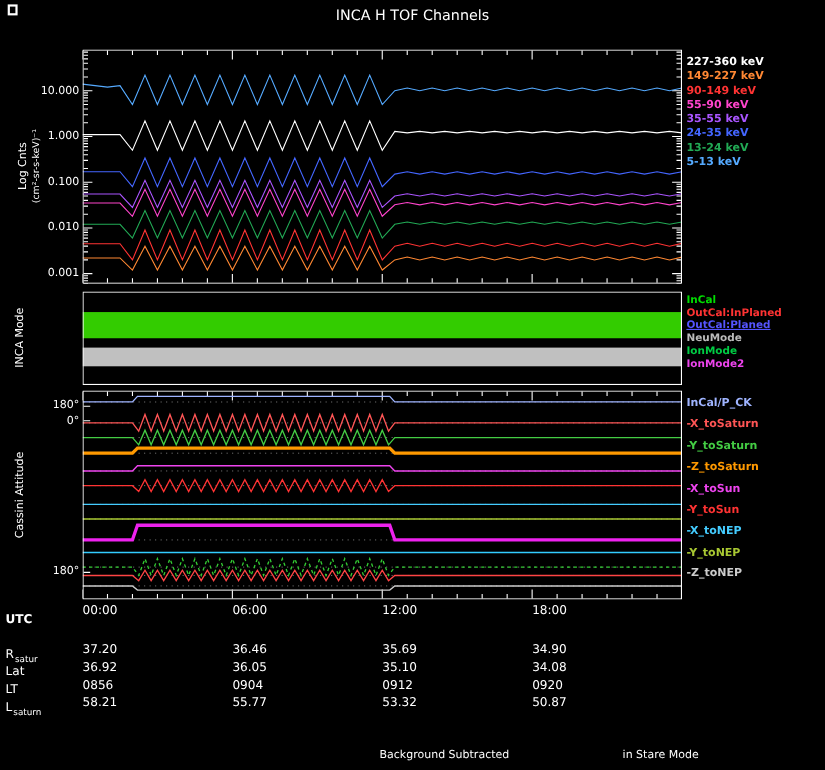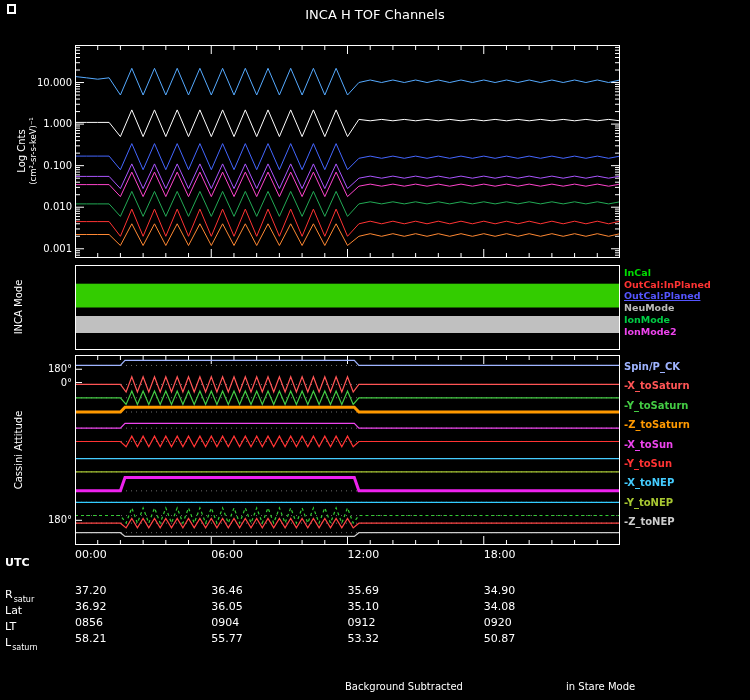--- a/index.html
+++ b/index.html
@@ -200,20 +200,30 @@
         <polyline points="0.0,189.5 11.4,189.5 22.7,189.5 34.1,189.5 45.4,200.5 56.8,178.8 68.1,200.5 79.5,178.8 90.8,200.5 102.2,178.8 113.5,200.5 124.9,178.8 136.3,200.5 147.6,178.8 159.0,200.5 170.3,178.8 181.7,200.5 193.0,178.8 204.4,200.5 215.7,178.8 227.1,200.5 238.4,178.8 249.8,200.5 261.1,178.8 272.5,200.5 283.9,191.3 295.2,188.7 306.6,191.3 317.9,188.7 329.3,191.3 340.6,188.7 352.0,191.3 363.3,188.7 374.7,191.3 386.0,188.7 397.4,191.3 408.8,188.7 420.1,191.3 431.5,188.7 442.8,191.3 454.2,188.7 465.5,191.3 476.9,188.7 488.2,191.3 499.6,188.7 510.9,191.3 522.3,188.7 533.6,191.3 545.0,188.7" fill="none" stroke="#ff8833" stroke-width="1"></polyline>
         <polyline points="0.0,176.6 11.4,176.6 22.7,176.6 34.1,176.6 45.4,191.3 56.8,164.1 68.1,191.3 79.5,164.1 90.8,191.3 102.2,164.1 113.5,191.3 124.9,164.1 136.3,191.3 147.6,164.1 159.0,191.3 170.3,164.1 181.7,191.3 193.0,164.1 204.4,191.3 215.7,164.1 227.1,191.3 238.4,164.1 249.8,191.3 261.1,164.1 272.5,191.3 283.9,178.8 295.2,176.2 306.6,178.8 317.9,176.2 329.3,178.8 340.6,176.2 352.0,178.8 363.3,176.2 374.7,178.8 386.0,176.2 397.4,178.8 408.8,176.2 420.1,178.8 431.5,176.2 442.8,178.8 454.2,176.2 465.5,178.8 476.9,176.2 488.2,178.8 499.6,176.2 510.9,178.8 522.3,176.2 533.6,178.8 545.0,176.2" fill="none" stroke="#ff3333" stroke-width="1"></polyline>
         <polyline points="0.0,139.6 11.4,139.6 22.7,139.6 34.1,139.6 45.4,151.6 56.8,127.1 68.1,151.6 79.5,127.1 90.8,151.6 102.2,127.1 113.5,151.6 124.9,127.1 136.3,151.6 147.6,127.1 159.0,151.6 170.3,127.1 181.7,151.6 193.0,127.1 204.4,151.6 215.7,127.1 227.1,151.6 238.4,127.1 249.8,151.6 261.1,127.1 272.5,151.6 283.9,141.2 295.2,139.1 306.6,141.2 317.9,139.1 329.3,141.2 340.6,139.1 352.0,141.2 363.3,139.1 374.7,141.2 386.0,139.1 397.4,141.2 408.8,139.1 420.1,141.2 431.5,139.1 442.8,141.2 454.2,139.1 465.5,141.2 476.9,139.1 488.2,141.2 499.6,139.1 510.9,141.2 522.3,139.1 533.6,141.2 545.0,139.1" fill="none" stroke="#ff44cc" stroke-width="1"></polyline>
         <polyline points="0.0,131.4 11.4,131.4 22.7,131.4 34.1,131.4 45.4,143.6 56.8,118.9 68.1,143.6 79.5,118.9 90.8,143.6 102.2,118.9 113.5,143.6 124.9,118.9 136.3,143.6 147.6,118.9 159.0,143.6 170.3,118.9 181.7,143.6 193.0,118.9 204.4,143.6 215.7,118.9 227.1,143.6 238.4,118.9 249.8,143.6 261.1,118.9 272.5,143.6 283.9,133.2 295.2,131.1 306.6,133.2 317.9,131.1 329.3,133.2 340.6,131.1 352.0,133.2 363.3,131.1 374.7,133.2 386.0,131.1 397.4,133.2 408.8,131.1 420.1,133.2 431.5,131.1 442.8,133.2 454.2,131.1 465.5,133.2 476.9,131.1 488.2,133.2 499.6,131.1 510.9,133.2 522.3,131.1 533.6,133.2 545.0,131.1" fill="none" stroke="#aa55ff" stroke-width="1"></polyline>
         <polyline points="0.0,111.1 11.4,111.1 22.7,111.1 34.1,111.1 45.4,124.7 56.8,98.6 68.1,124.7 79.5,98.6 90.8,124.7 102.2,98.6 113.5,124.7 124.9,98.6 136.3,124.7 147.6,98.6 159.0,124.7 170.3,98.6 181.7,124.7 193.0,98.6 204.4,124.7 215.7,98.6 227.1,124.7 238.4,98.6 249.8,124.7 261.1,98.6 272.5,124.7 283.9,113.3 295.2,111.1 306.6,113.3 317.9,111.1 329.3,113.3 340.6,111.1 352.0,113.3 363.3,111.1 374.7,113.3 386.0,111.1 397.4,113.3 408.8,111.1 420.1,113.3 431.5,111.1 442.8,113.3 454.2,111.1 465.5,113.3 476.9,111.1 488.2,113.3 499.6,111.1 510.9,113.3 522.3,111.1 533.6,113.3 545.0,111.1" fill="none" stroke="#4466ff" stroke-width="1"></polyline>
         <polyline points="0.0,158.9 11.4,158.9 22.7,158.9 34.1,158.9 45.4,171.4 56.8,146.4 68.1,171.4 79.5,146.4 90.8,171.4 102.2,146.4 113.5,171.4 124.9,146.4 136.3,171.4 147.6,146.4 159.0,171.4 170.3,146.4 181.7,171.4 193.0,146.4 204.4,171.4 215.7,146.4 227.1,171.4 238.4,146.4 249.8,171.4 261.1,146.4 272.5,171.4 283.9,158.9 295.2,156.8 306.6,158.9 317.9,156.8 329.3,158.9 340.6,156.8 352.0,158.9 363.3,156.8 374.7,158.9 386.0,156.8 397.4,158.9 408.8,156.8 420.1,158.9 431.5,156.8 442.8,158.9 454.2,156.8 465.5,158.9 476.9,156.8 488.2,158.9 499.6,156.8 510.9,158.9 522.3,156.8 533.6,158.9 545.0,156.8" fill="none" stroke="#22aa55" stroke-width="1"></polyline>
         <polyline points="0.0,31.5 11.4,32.8 22.7,34.2 34.1,32.8 45.4,50.0 56.8,23.3 68.1,50.0 79.5,23.3 90.8,50.0 102.2,23.3 113.5,50.0 124.9,23.3 136.3,50.0 147.6,23.3 159.0,50.0 170.3,23.3 181.7,50.0 193.0,23.3 204.4,50.0 215.7,23.3 227.1,50.0 238.4,23.3 249.8,50.0 261.1,23.3 272.5,50.0 283.9,37.5 295.2,35.0 306.6,37.5 317.9,35.0 329.3,37.5 340.6,35.0 352.0,37.5 363.3,35.0 374.7,37.5 386.0,35.0 397.4,37.5 408.8,35.0 420.1,37.5 431.5,35.0 442.8,37.5 454.2,35.0 465.5,37.5 476.9,35.0 488.2,37.5 499.6,35.0 510.9,37.5 522.3,35.0 533.6,37.5 545.0,35.0" fill="none" stroke="#55aaff" stroke-width="1"></polyline>
         <rect x="0.5" y="0.5" width="544" height="212" fill="none" stroke="#fff"></rect>
       </svg>
   </div>
+  <div class="legend" id="legA">
+      <div style="color: rgb(255, 255, 255);">227-360 keV</div>
+      <div style="color: rgb(255, 136, 51);">149-227 keV</div>
+      <div style="color: rgb(255, 51, 51);">90-149 keV</div>
+      <div style="color: rgb(255, 68, 204);">55-90 keV</div>
+      <div style="color: rgb(170, 85, 255);">35-55 keV</div>
+      <div style="color: rgb(68, 102, 255);">24-35 keV</div>
+      <div style="color: rgb(34, 170, 85);">13-24 keV</div>
+      <div style="color: rgb(85, 170, 255);">5-13 keV</div>
+    </div>
 
   <div class="rot" id="labB">INCA Mode</div>
   <div class="panel" id="panelB">
     <svg id="svgB" width="545" height="85" viewBox="0 0 545 85">
         <rect x="0" y="18.7" width="545" height="23.8" fill="#33cc00"></rect>
         <rect x="0" y="51" width="545" height="17.000000000000007" fill="#c0c0c0"></rect>
         <rect x="0.5" y="0.5" width="544" height="84" fill="none" stroke="#fff"></rect>
       </svg>
   </div>
   <div class="legend" id="legB">
@@ -311,21 +321,21 @@
         <polyline points="0.0,116.8 545.0,116.8" fill="none" stroke="#a8c832" stroke-width="1.2"></polyline>
         <polyline points="0.0,135.8 45.4,135.8 50.0,122.5 279.3,122.5 283.9,135.8 545.0,135.8" fill="none" stroke="#ee22ee" stroke-width="3"></polyline>
         <polyline points="0.0,147.3 545.0,147.3" fill="none" stroke="#33ccff" stroke-width="1.2"></polyline>
         <polyline points="0.0,160.5 45.4,160.5 51.1,168.1 56.8,152.9 62.4,168.1 68.1,152.9 73.8,168.1 79.5,152.9 85.2,168.1 90.8,152.9 96.5,168.1 102.2,152.9 107.9,168.1 113.5,152.9 119.2,168.1 124.9,152.9 130.6,168.1 136.3,152.9 141.9,168.1 147.6,152.9 153.3,168.1 159.0,152.9 164.6,168.1 170.3,152.9 176.0,168.1 181.7,152.9 187.3,168.1 193.0,152.9 198.7,168.1 204.4,152.9 210.1,168.1 215.7,152.9 221.4,168.1 227.1,152.9 232.8,168.1 238.4,152.9 244.1,168.1 249.8,152.9 255.5,168.1 261.1,152.9 266.8,168.1 272.5,152.9 278.2,168.1 283.9,160.5 545.0,160.5" fill="none" stroke="#33cc33" stroke-width="1.2" stroke-dasharray="3,3"></polyline>
         <polyline points="0.0,168.2 45.4,168.2 51.1,172.9 56.8,163.4 62.4,172.9 68.1,163.4 73.8,172.9 79.5,163.4 85.2,172.9 90.8,163.4 96.5,172.9 102.2,163.4 107.9,172.9 113.5,163.4 119.2,172.9 124.9,163.4 130.6,172.9 136.3,163.4 141.9,172.9 147.6,163.4 153.3,172.9 159.0,163.4 164.6,172.9 170.3,163.4 176.0,172.9 181.7,163.4 187.3,172.9 193.0,163.4 198.7,172.9 204.4,163.4 210.1,172.9 215.7,163.4 221.4,172.9 227.1,163.4 232.8,172.9 238.4,163.4 244.1,172.9 249.8,163.4 255.5,172.9 261.1,163.4 266.8,172.9 272.5,163.4 278.2,172.9 283.9,168.2 545.0,168.2" fill="none" stroke="#ff4444" stroke-width="1.2"></polyline>
         <polyline points="0.0,177.7 45.4,177.7 50.0,181.4 279.3,181.4 283.9,177.7 545.0,177.7" fill="none" stroke="#cccccc" stroke-width="1.2"></polyline>
         <rect x="0.5" y="0.5" width="544" height="189" fill="none" stroke="#fff"></rect>
       </svg>
   </div>
   <div class="legend" id="legC">
-      <div style="color: rgb(159, 180, 255);">Spin/P_CK</div>
+      <div style="color: rgb(159, 180, 255);">InCal/P_CK</div>
       <div style="color: rgb(255, 85, 85);">-X_toSaturn</div>
       <div style="color: rgb(68, 204, 68);">-Y_toSaturn</div>
       <div style="color: rgb(255, 153, 0);">-Z_toSaturn</div>
       <div style="color: rgb(238, 68, 238);">-X_toSun</div>
       <div style="color: rgb(255, 51, 51);">-Y_toSun</div>
       <div style="color: rgb(68, 204, 255);">-X_toNEP</div>
       <div style="color: rgb(168, 200, 50);">-Y_toNEP</div>
       <div style="color: rgb(204, 204, 204);">-Z_toNEP</div>
     </div>
 

